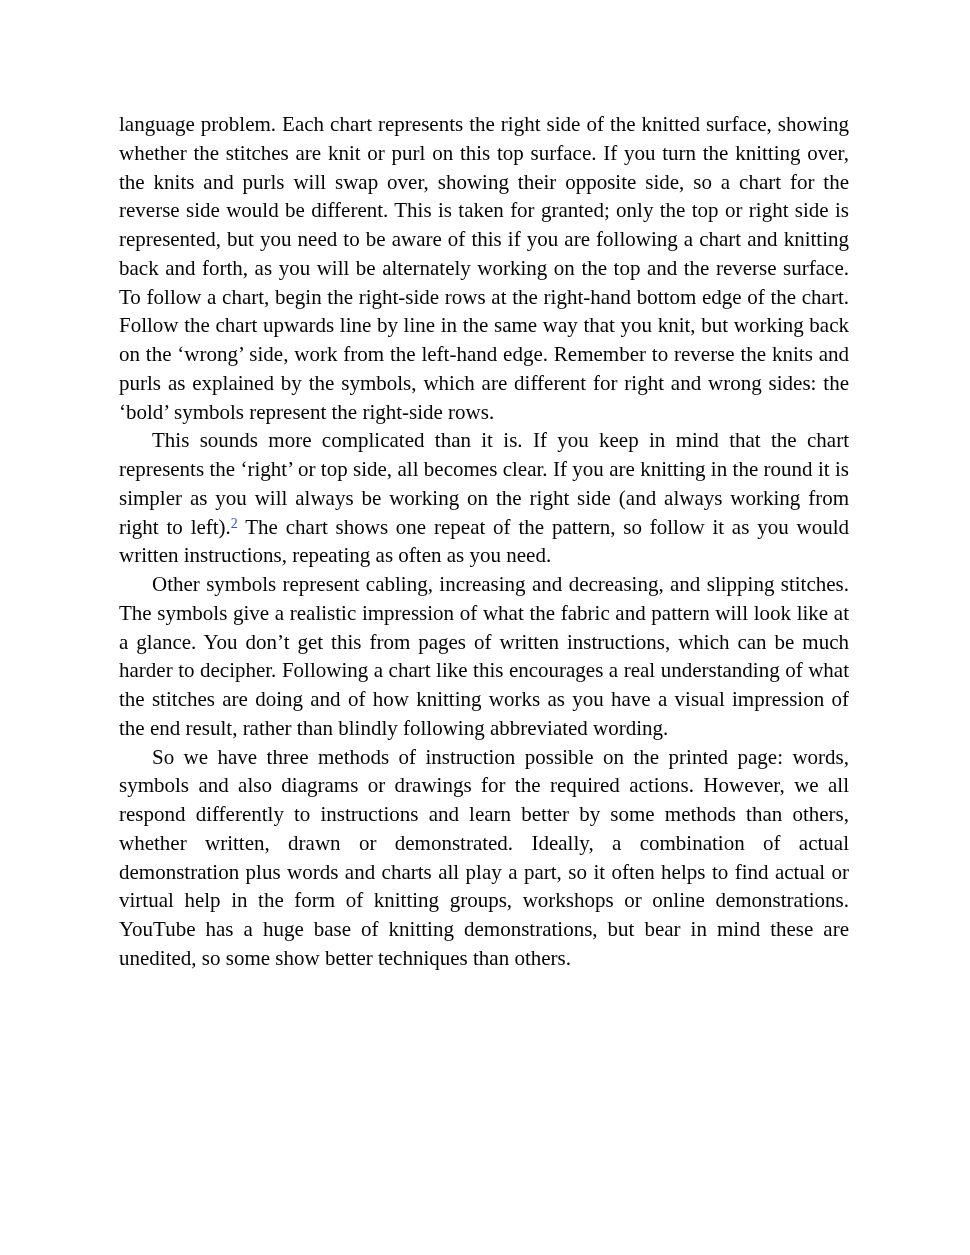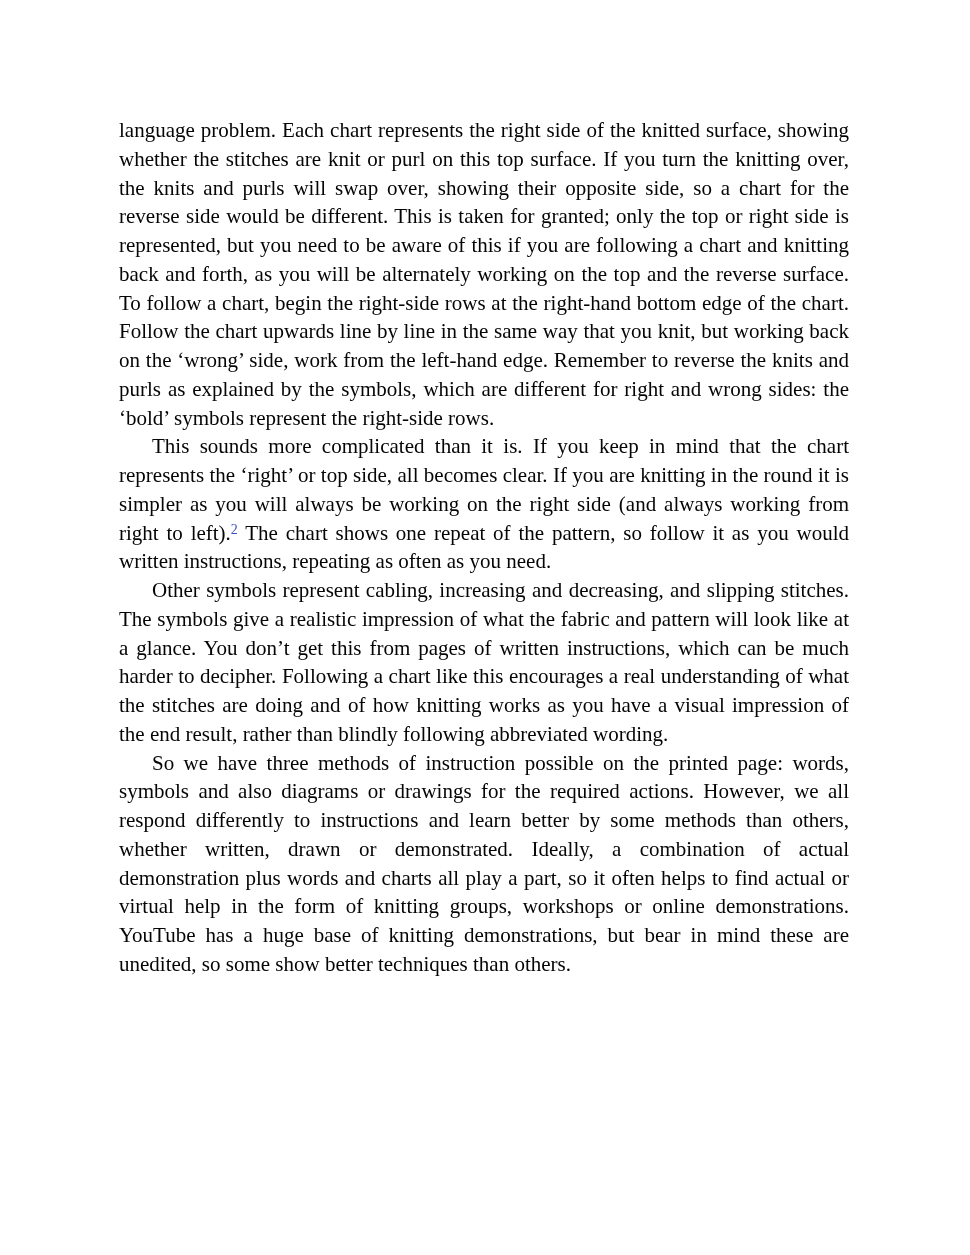--- a/index.html
+++ b/index.html
@@ -10,21 +10,21 @@
   .page {
     position: relative;
     width: 970px;
     height: 1255px;
     background: #ffffff;
     overflow: hidden;
   }
   .text-block {
     position: absolute;
     left: 119px;
-    top: 116px;
+    top: 110px;
     width: 730px;
     color: #050505;
     font-family: "Liberation Serif", "DejaVu Serif", serif;
     font-size: 21px;
     line-height: 28.75px;
     text-align: justify;
     letter-spacing: 0;
   }
   .text-block p {
     margin: 0;

